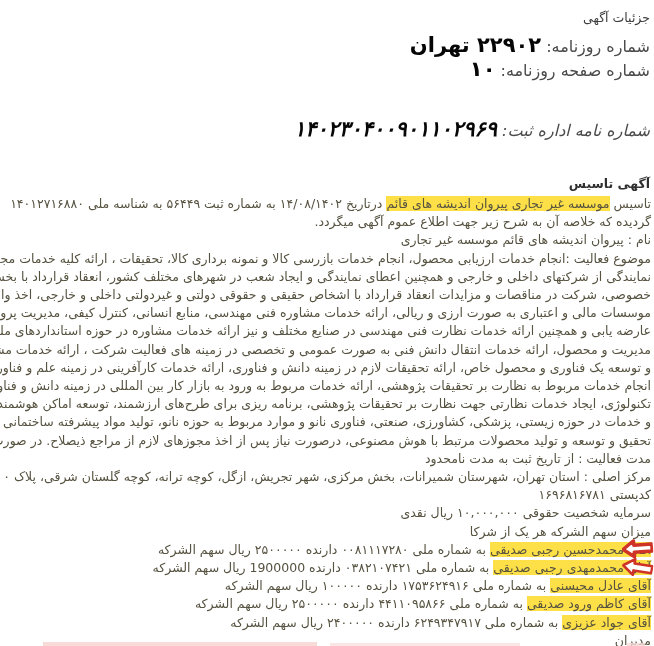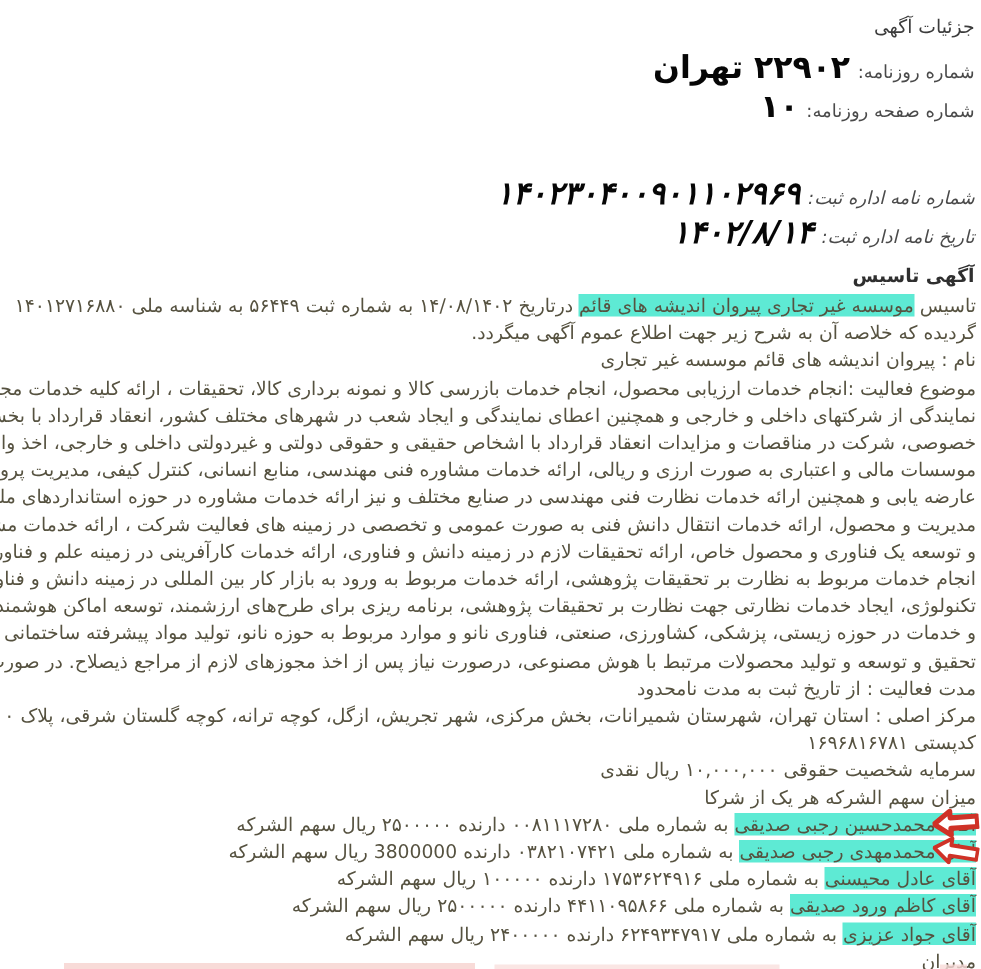--- a/index.html
+++ b/index.html
@@ -2,26 +2,26 @@
 <html lang="fa" dir="rtl"><head>
 <meta charset="utf-8">
 <style>
   html,body{margin:0;padding:0;background:#fff;}
   body{width:654px;height:646px;overflow:hidden;font-family:"DejaVu Sans",sans-serif;}
   .page{position:relative;width:654px;height:646px;overflow:hidden;background:#ffffff;direction:rtl;}
   .page-title{position:absolute;top:10px;right:4px;font-size:12.5px;color:#3c3c3c;white-space:nowrap;}
   .meta-a{position:absolute;top:34px;right:4px;text-align:right;}
   .meta-b{position:absolute;top:118px;right:4px;text-align:right;font-style:italic;}
   .meta-row{line-height:23px;white-space:nowrap;}
-  .lbl{font-size:12px;color:#4a4a4a;}
+  .lbl{font-size:16px;color:#4a4a4a;}
   .val{font-size:21px;font-weight:bold;color:#060606;letter-spacing:.3px;}
   .notice-title{position:absolute;top:176px;right:4px;font-size:12.5px;font-weight:bold;color:#2f2f2f;white-space:nowrap;margin-left:39px;}
   .notice-body{position:absolute;top:195px;right:3px;width:830px;text-align:right;}
   .nline{line-height:18.2px;font-size:12.5px;color:#565240;white-space:nowrap;}
-  .hl{background:#5eead4;}
+  .hl{background:#fde047;}
   .arrow{position:absolute;right:1px;width:31px;height:19px;}
   .arrow svg{display:block;width:100%;height:100%;}
   .arrow-1{top:539px;transform:rotate(-4deg);}
   .arrow-2{top:558px;transform:rotate(9deg);}
   .pink-sliver{position:absolute;background:#f8dbd8;}
   .sliver-1{left:43px;bottom:0;width:274px;height:4px;}
   .sliver-2{left:330px;bottom:0;width:190px;height:3px;opacity:.7;}
   .sliver-3{left:627px;bottom:0;width:18px;height:3px;opacity:.8;}
 </style>
 </head>
@@ -40,24 +40,20 @@
       <span class="lbl">شماره صفحه روزنامه:</span>
       <span class="val">۱۰</span>
     </div>
   </div>
 
   <div class="meta-b">
     <div class="meta-row">
       <span class="lbl">شماره نامه اداره ثبت:</span>
       <span class="val">۱۴۰۲۳۰۴۰۰۹۰۱۱۰۲۹۶۹</span>
     </div>
-    <div class="meta-row">
-      <span class="lbl">تاریخ نامه اداره ثبت:</span>
-      <span class="val">۱۴۰۲/۸/۱۴</span>
-    </div>
   </div>
 
   <div class="notice-title">آگهی تاسیس</div>
 
   <div class="notice-body" id="notice-body">
       <div class="nline"><span>تاسیس </span><span class="hl">موسسه غیر تجاری پیروان اندیشه های قائم</span><span> درتاریخ ۱۴/۰۸/۱۴۰۲ به شماره ثبت ۵۶۴۴۹ به شناسه ملی ۱۴۰۱۲۷۱۶۸۸۰</span></div>
       <div class="nline"><span>گردیده که خلاصه آن به شرح زیر جهت اطلاع عموم آگهی میگردد.</span></div>
       <div class="nline"><span>نام : پیروان اندیشه های قائم موسسه غیر تجاری</span></div>
       <div class="nline"><span>موضوع فعالیت :انجام خدمات ارزیابی محصول، انجام خدمات بازرسی کالا و نمونه برداری کالا، تحقیقات ، ارائه کلیه خدمات مجاز و خدمات</span></div>
       <div class="nline"><span>نمایندگی از شرکتهای داخلی و خارجی و همچنین اعطای نمایندگی و ایجاد شعب در شهرهای مختلف کشور، انعقاد قرارداد با بخش های</span></div>
@@ -69,21 +65,21 @@
       <div class="nline"><span>انجام خدمات مربوط به نظارت بر تحقیقات پژوهشی، ارائه خدمات مربوط به ورود به بازار کار بین المللی در زمینه دانش و فناوری، انتقال</span></div>
       <div class="nline"><span>تکنولوژی، ایجاد خدمات نظارتی جهت نظارت بر تحقیقات پژوهشی، برنامه ریزی برای طرح‌های ارزشمند، توسعه اماکن هوشمند</span></div>
       <div class="nline"><span>و خدمات در حوزه زیستی، پزشکی، کشاورزی، صنعتی، فناوری نانو و موارد مربوط به حوزه نانو، تولید مواد پیشرفته ساختمانی و</span></div>
       <div class="nline"><span>تحقیق و توسعه و تولید محصولات مرتبط با هوش مصنوعی، درصورت نیاز پس از اخذ مجوزهای لازم از مراجع ذیصلاح. در صورت ضرورت</span></div>
       <div class="nline"><span>مدت فعالیت : از تاریخ ثبت به مدت نامحدود</span></div>
       <div class="nline"><span>مرکز اصلی : استان تهران، شهرستان شمیرانات، بخش مرکزی، شهر تجریش، ازگل، کوچه ترانه، کوچه گلستان شرقی، پلاک ۰</span></div>
       <div class="nline"><span>کدپستی ۱۶۹۶۸۱۶۷۸۱</span></div>
       <div class="nline"><span>سرمایه شخصیت حقوقی ۱۰,۰۰۰,۰۰۰ ریال نقدی</span></div>
       <div class="nline"><span>میزان سهم الشرکه هر یک از شرکا</span></div>
       <div class="nline"><span class="hl">آقای محمدحسین رجبی صدیقی</span><span> به شماره ملی ۰۰۸۱۱۱۷۲۸۰ دارنده ۲۵۰۰۰۰۰ ریال سهم الشرکه</span></div>
-      <div class="nline"><span class="hl">آقای محمدمهدی رجبی صدیقی</span><span> به شماره ملی ۰۳۸۲۱۰۷۴۲۱ دارنده 3800000 ریال سهم الشرکه</span></div>
+      <div class="nline"><span class="hl">آقای محمدمهدی رجبی صدیقی</span><span> به شماره ملی ۰۳۸۲۱۰۷۴۲۱ دارنده 1900000 ریال سهم الشرکه</span></div>
       <div class="nline"><span class="hl">آقای عادل محیسنی</span><span> به شماره ملی ۱۷۵۳۶۲۴۹۱۶ دارنده ۱۰۰۰۰۰ ریال سهم الشرکه</span></div>
       <div class="nline"><span class="hl">آقای کاظم ورود صدیقی</span><span> به شماره ملی ۴۴۱۱۰۹۵۸۶۶ دارنده ۲۵۰۰۰۰۰ ریال سهم الشرکه</span></div>
       <div class="nline"><span class="hl">آقای جواد عزیزی</span><span> به شماره ملی ۶۲۴۹۳۴۷۹۱۷ دارنده ۲۴۰۰۰۰۰ ریال سهم الشرکه</span></div>
       <div class="nline"><span>مدیران</span></div>
     </div>
 
   <div class="arrow arrow-1">
     <svg viewBox="0 0 31 19" xmlns="http://www.w3.org/2000/svg">
       <polygon points="1,9.5 12,1.5 12,6 30,6 30,13 12,13 12,17.5" fill="#ffffff" stroke="#cf3227" stroke-width="3.4" stroke-linejoin="round"></polygon>
     </svg>

